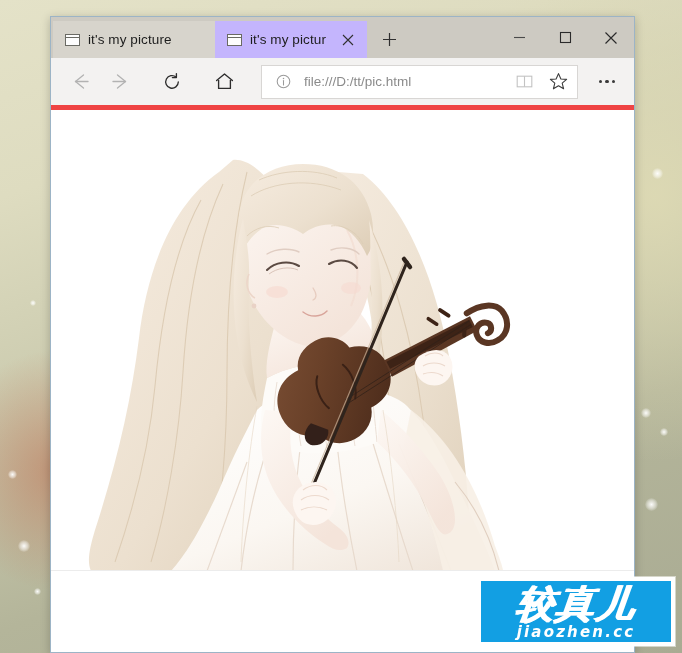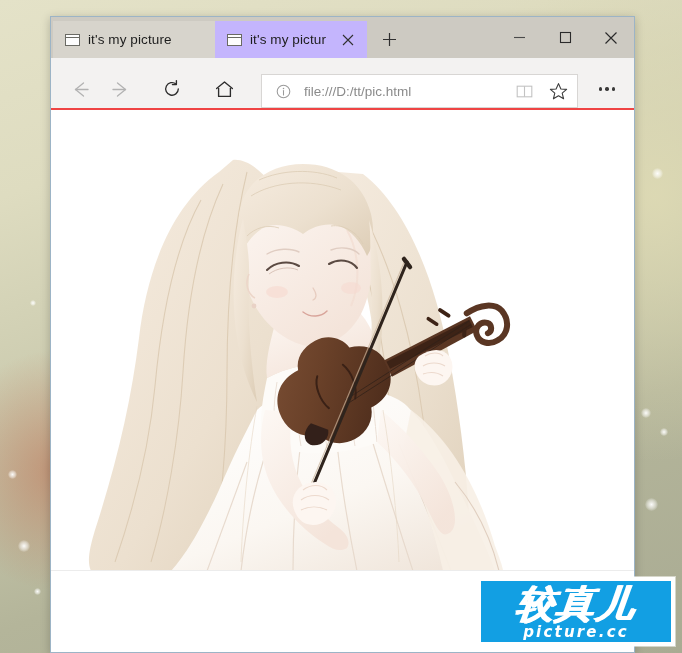--- a/index.html
+++ b/index.html
@@ -110,23 +110,23 @@
   .win-btn {
     width: 46px; height: 41px;
     display: flex; align-items: center; justify-content: center;
     cursor: pointer;
   }
 
   
   #toolbar {
     height: 52px;
     background: #f3f2f1;
-    border-bottom: 2px solid #ef4444;
+    border-bottom: 5px solid #ef4444;
     display: flex;
-    align-items: flex-end;
+    align-items: center;
     padding: 0 8px 0 10px;
     gap: 2px;
   }
   .nav-btn {
     width: 38px; height: 38px;
     display: flex; align-items: center; justify-content: center;
     cursor: pointer; border-radius: 2px;
   }
   .nav-btn.disabled { cursor: default; }
 
@@ -511,16 +511,16 @@
             <path d="M206 296 C198 340 192 398 190 452"></path>
             <path d="M332 300 C340 348 346 404 348 452"></path>
           </g>
         </svg>
       </div>
     </div>
   </div>
 
   <div id="watermark" style="--wm: #129fe3; border-color: rgb(255, 255, 255);">
     <div id="watermark-cn">较真儿</div>
-    <div id="watermark-site">picture.cc</div>
+    <div id="watermark-site">jiaozhen.cc</div>
   </div>
 
 </div>
 
 </body></html>

